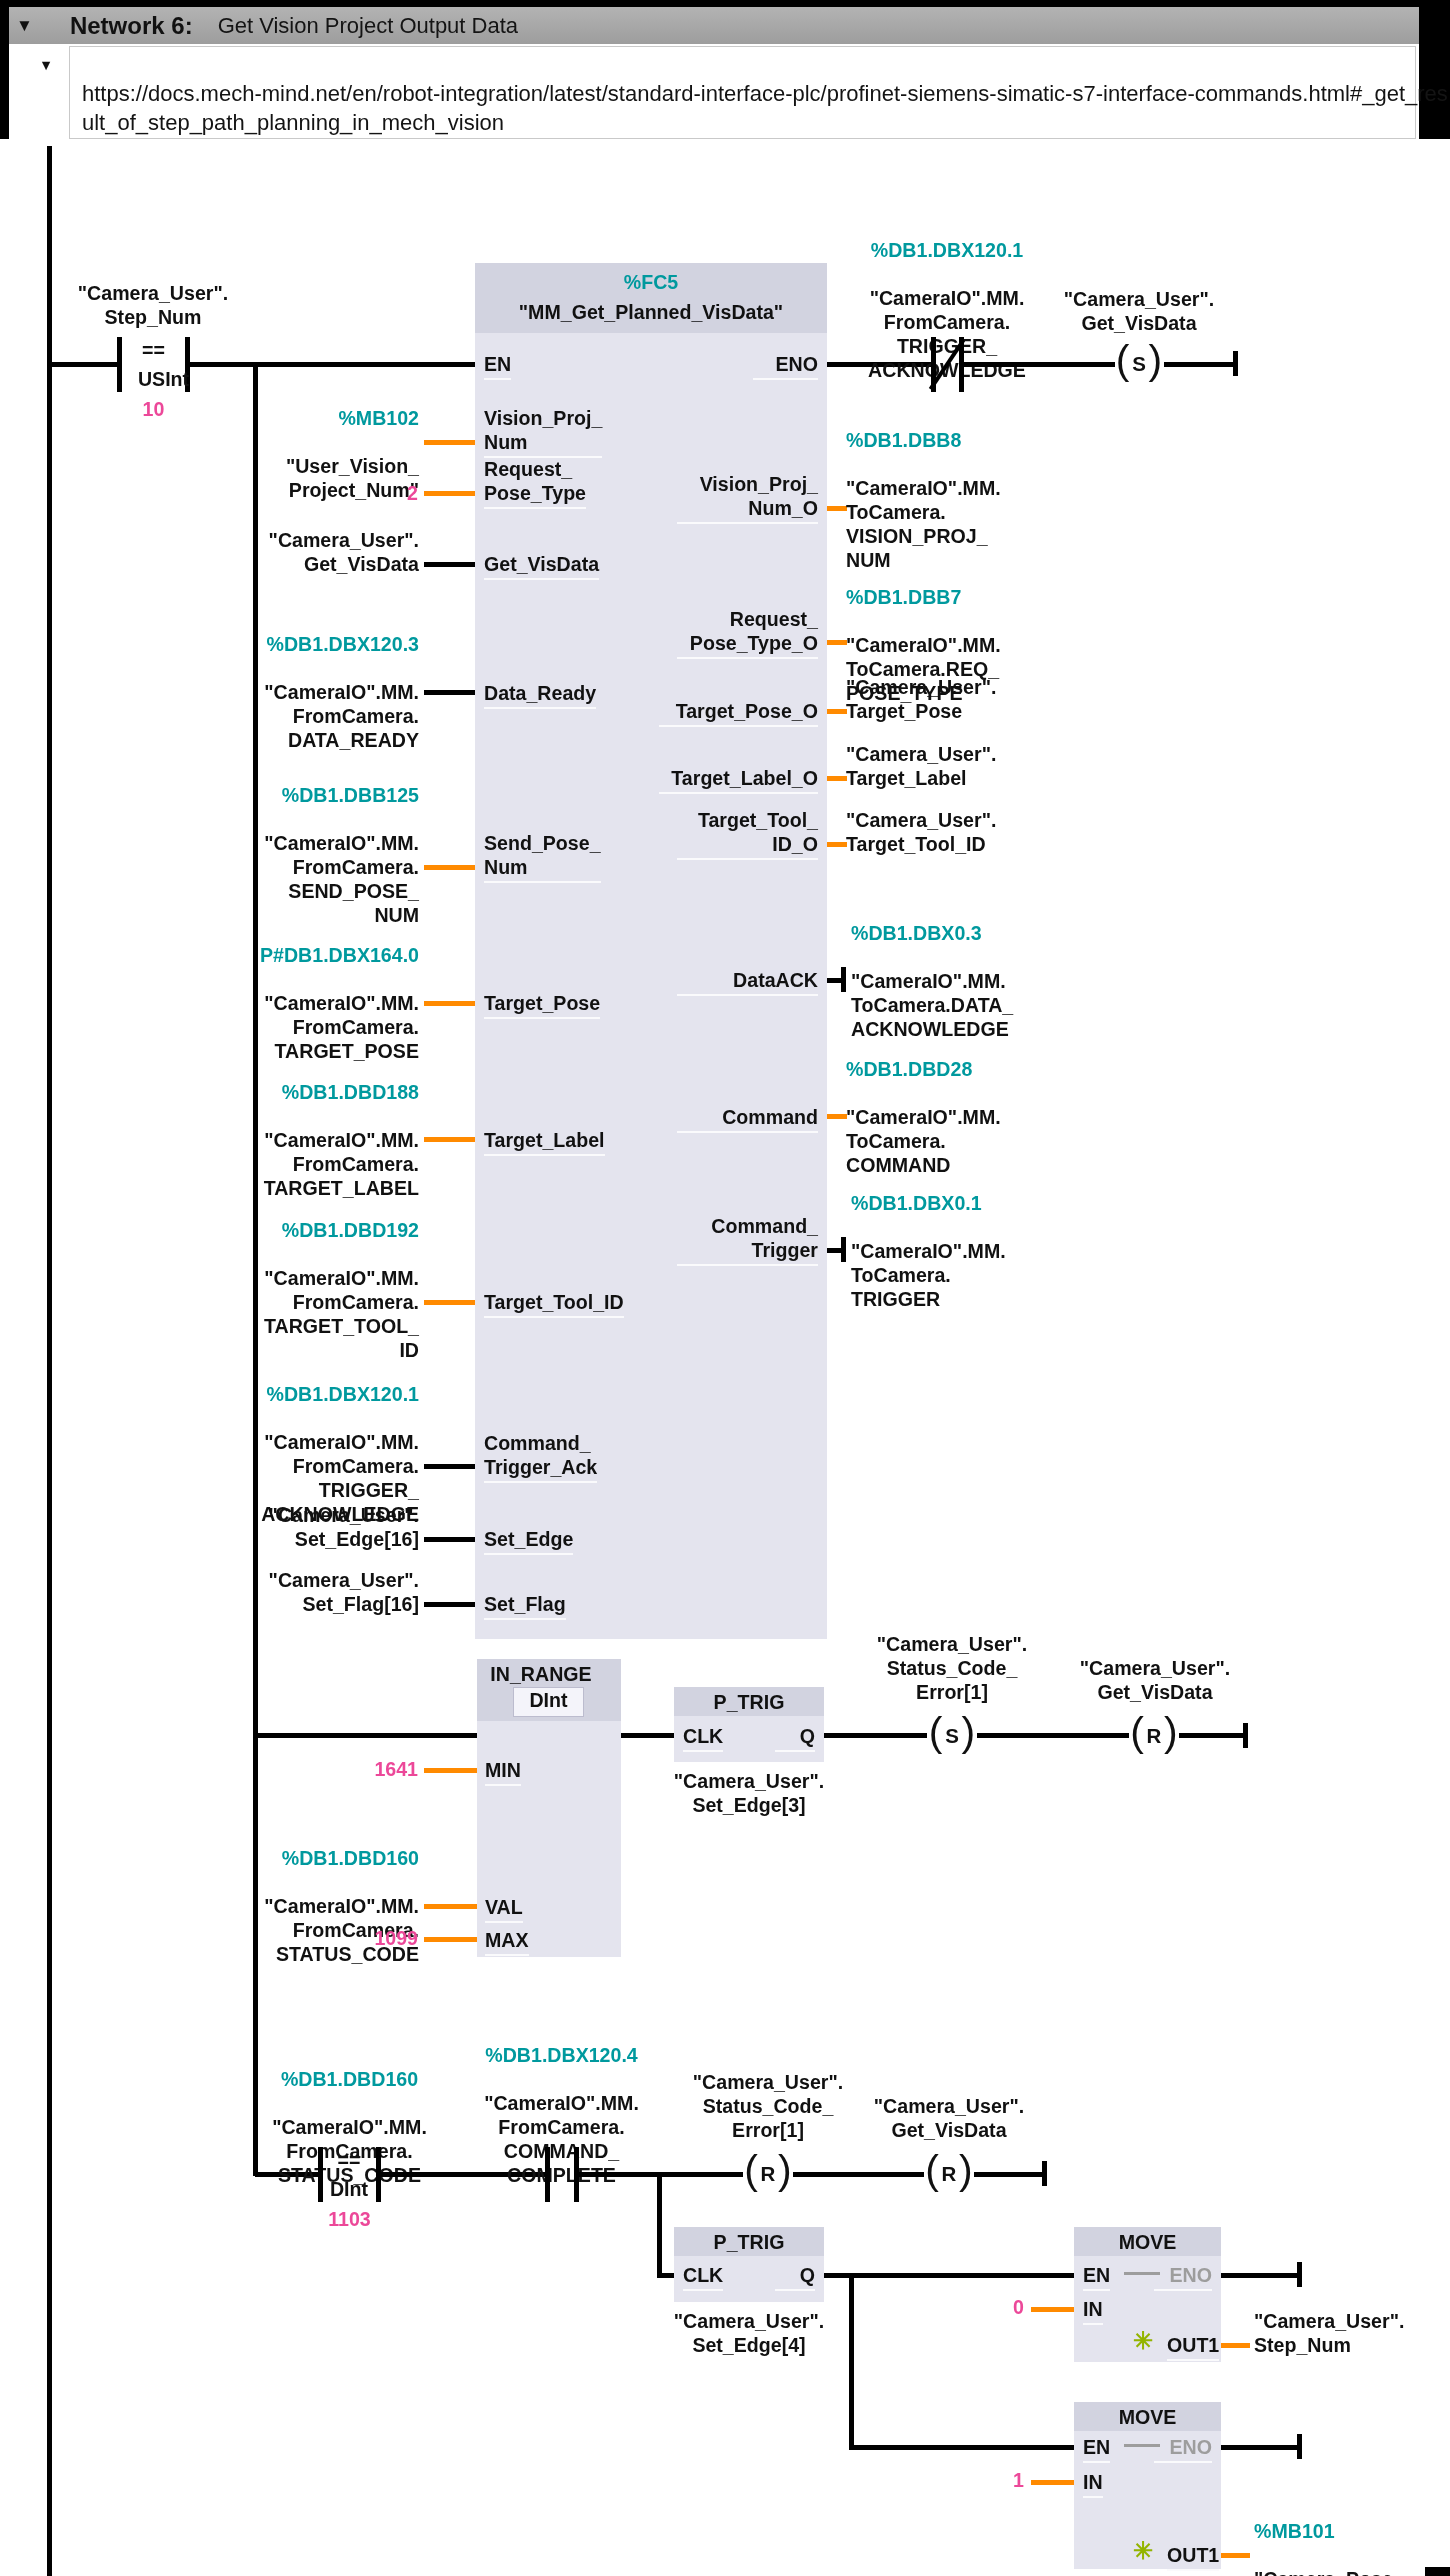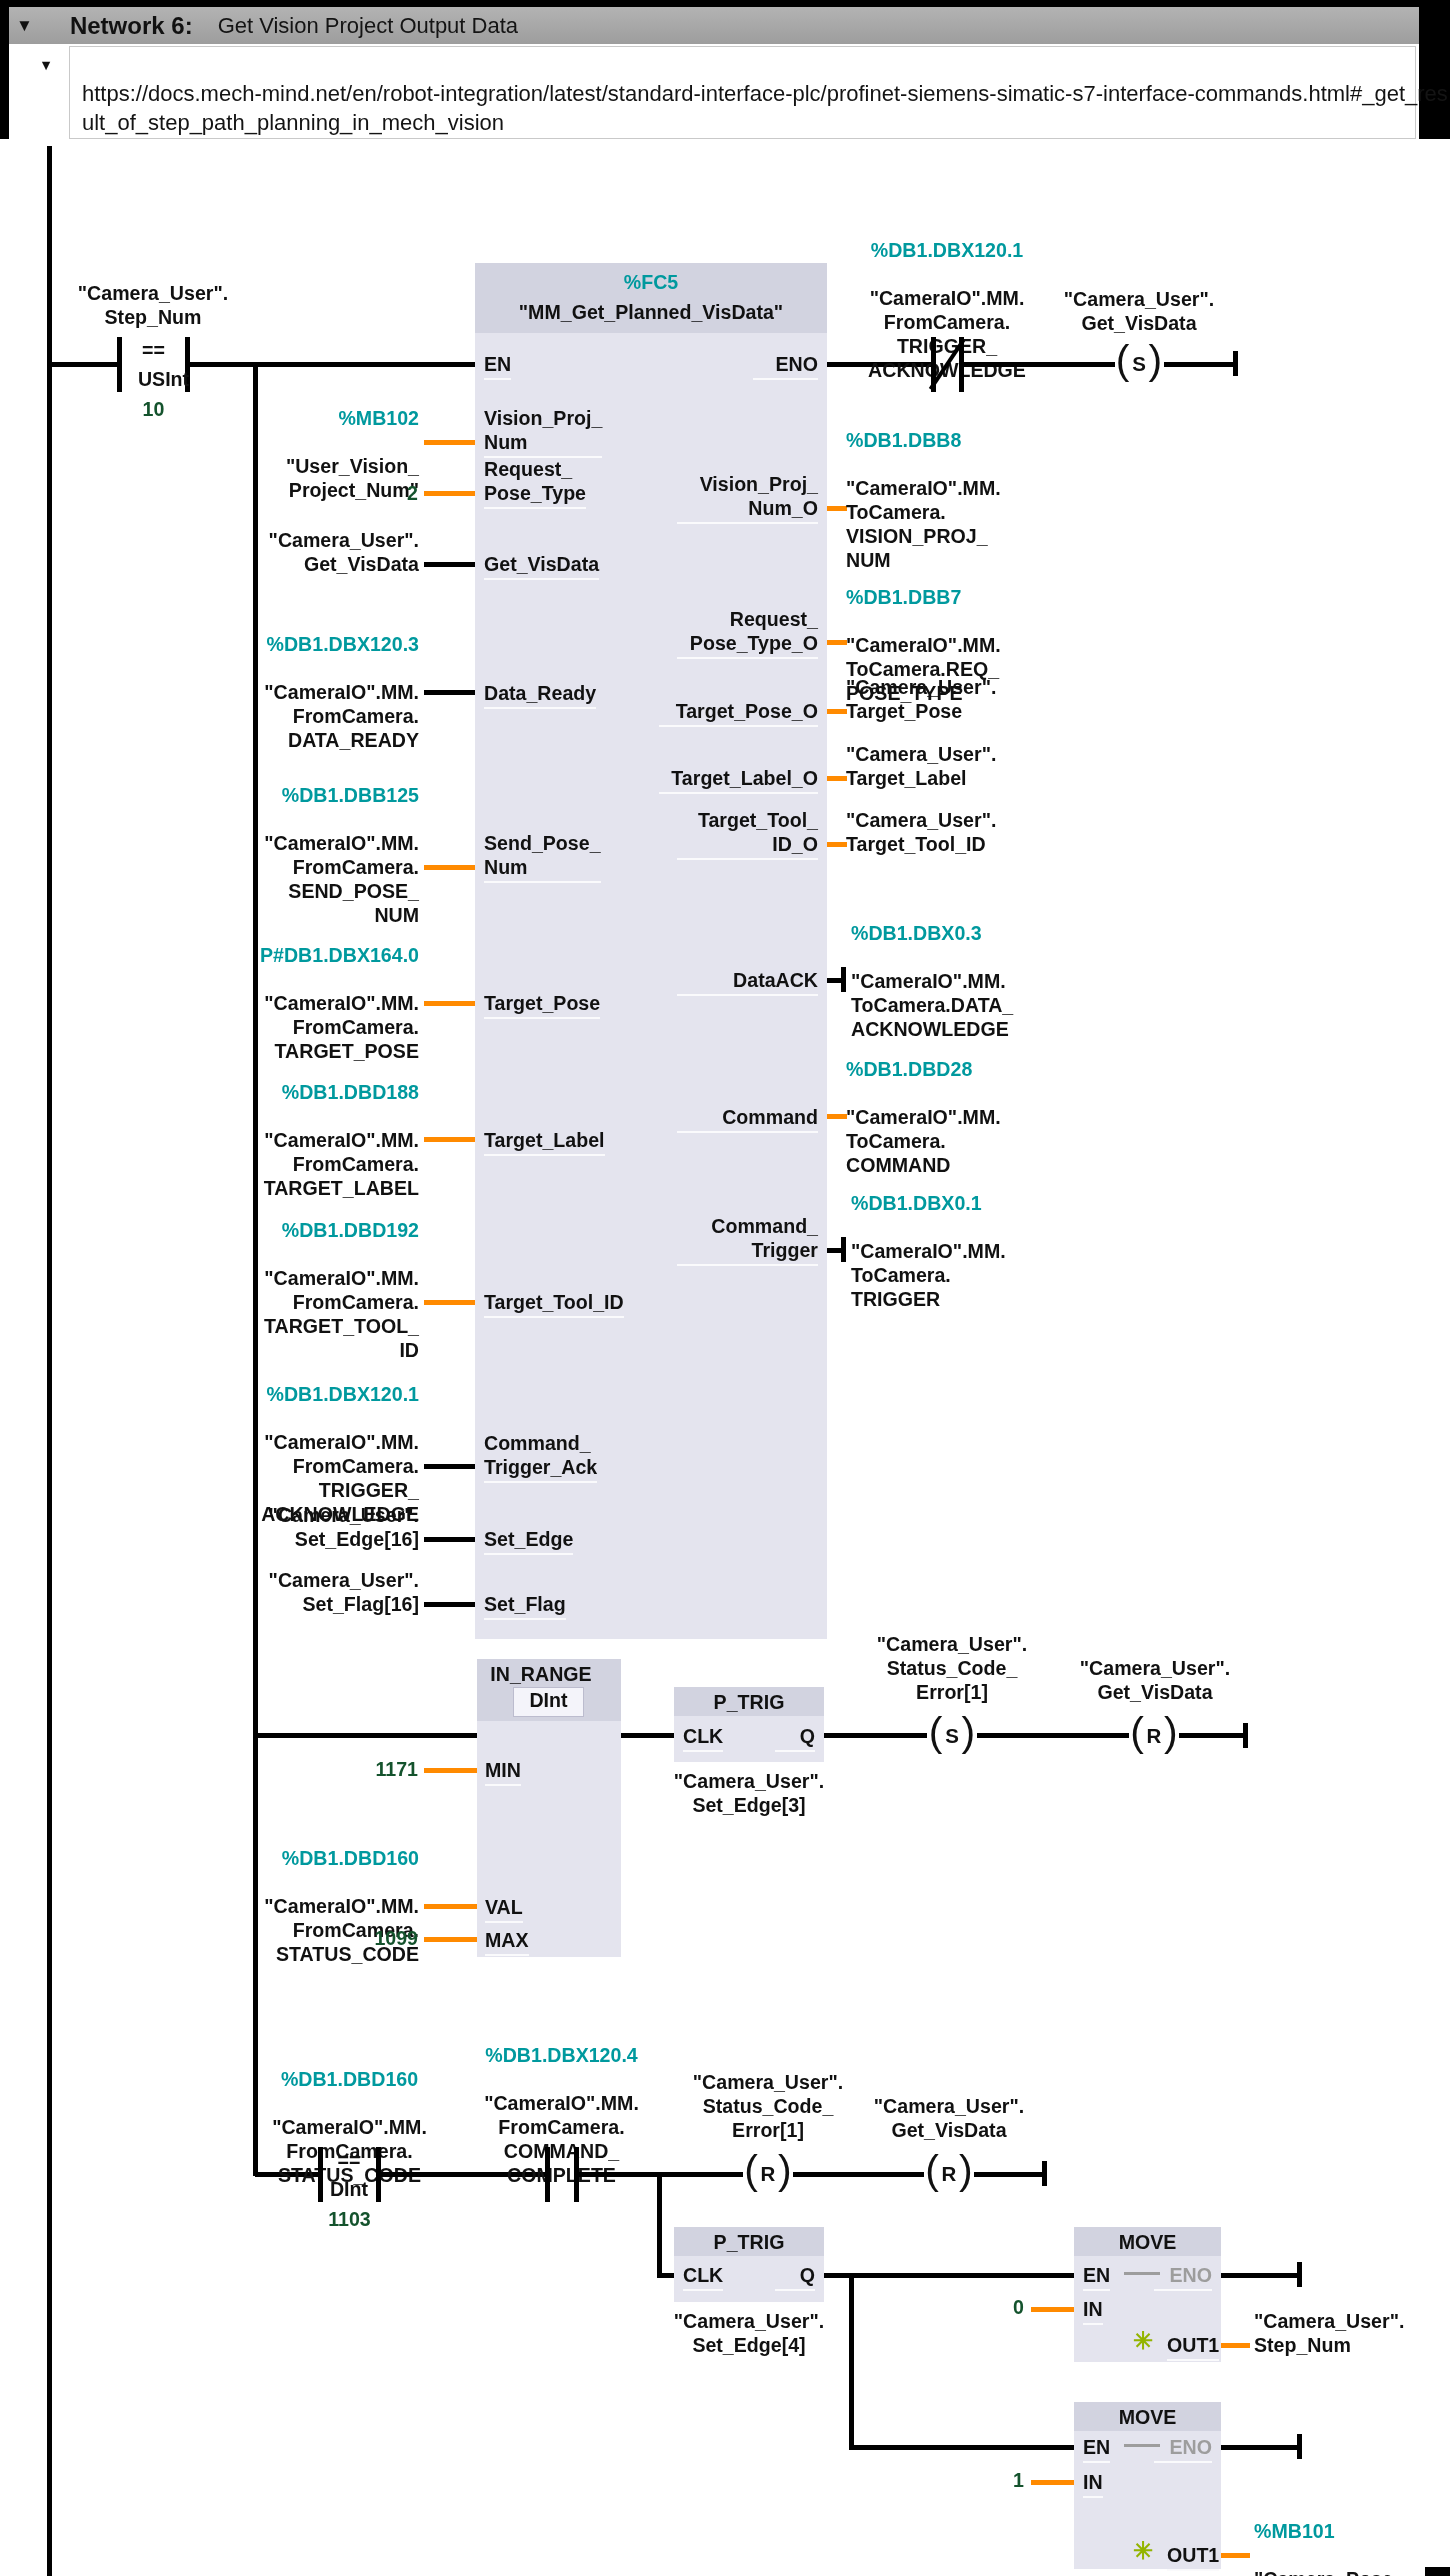--- a/index.html
+++ b/index.html
@@ -19,21 +19,21 @@
 .wv{position:absolute;width:4.5px;background:#000}
 .or{background:#ff8a00}
 .gray{position:absolute;height:2.7px;background:#9d9d9d}
 .tick{position:absolute;width:4.5px;height:25px;background:#000}
 .bar{position:absolute;width:4.5px;height:55px;background:#000}
 .slash{position:absolute;width:3.6px;height:59px;background:#000;transform:rotate(34deg)}
 .lbl{position:absolute;white-space:pre-line}
 .ctr{text-align:center}
 .rt{text-align:right}
 .addr{color:#00999e}
-.cst{position:absolute;color:#14532d}
+.cst{position:absolute;color:#ec4899}
 .blk{position:absolute;background:#e4e4ee}
 .bhd{position:absolute;left:0;top:0;right:0;background:#d2d3e0}
 .pin{position:absolute;white-space:pre-line;border-bottom:2.7px solid #fafafc;padding-bottom:1.8px}
 .pin.gy{color:#9d9d9d}
 .coil{position:absolute;width:50px;height:43px;display:flex;align-items:center;justify-content:center;font-size:20.5px}
 .coil::before{content:"(";font-size:41px;font-weight:normal;transform:translateY(-3.6px);margin-right:2.7px}
 .coil::after{content:")";font-size:41px;font-weight:normal;transform:translateY(-3.6px);margin-left:2.7px}
 .dintbox{position:absolute;background:#f4f4fa;border:1.8px solid #bcbcce;text-align:center}
 .star{position:absolute;color:#93b400;font-size:24px}
 </style>
@@ -243,21 +243,21 @@
   <div class="wh" style="left:255px;top:1733px;width:222px"></div>
 
   <div class="blk" style="left:477px;top:1659px;width:144px;height:298px">
     <div class="bhd" style="height:62px"></div>
   </div>
   <div class="lbl ctr" style="left:477px;top:1662px;width:128px">IN_RANGE</div>
   <div class="dintbox" style="left:513px;top:1687px;width:71px;height:30px">DInt</div>
   <div class="pin" style="left:485px;top:1758px">MIN</div>
   <div class="pin" style="left:485px;top:1895px">VAL</div>
   <div class="pin" style="left:485px;top:1928px">MAX</div>
-  <div class="cst rt" style="left:347px;top:1757px;width:71px">1171</div>
+  <div class="cst rt" style="left:347px;top:1757px;width:71px">1641</div>
   <div class="wh or" style="left:424px;top:1768px;width:53px"></div>
   <div class="lbl rt" style="left:187px;top:1822px;width:232px">
     <div class="addr">%DB1.DBD160</div>
     <div>"CameraIO".MM.
 FromCamera.
 STATUS_CODE</div>
   </div>
   <div class="wh or" style="left:424px;top:1904px;width:53px"></div>
   <div class="cst rt" style="left:347px;top:1926px;width:71px">1099</div>
   <div class="wh or" style="left:424px;top:1937px;width:53px"></div>

